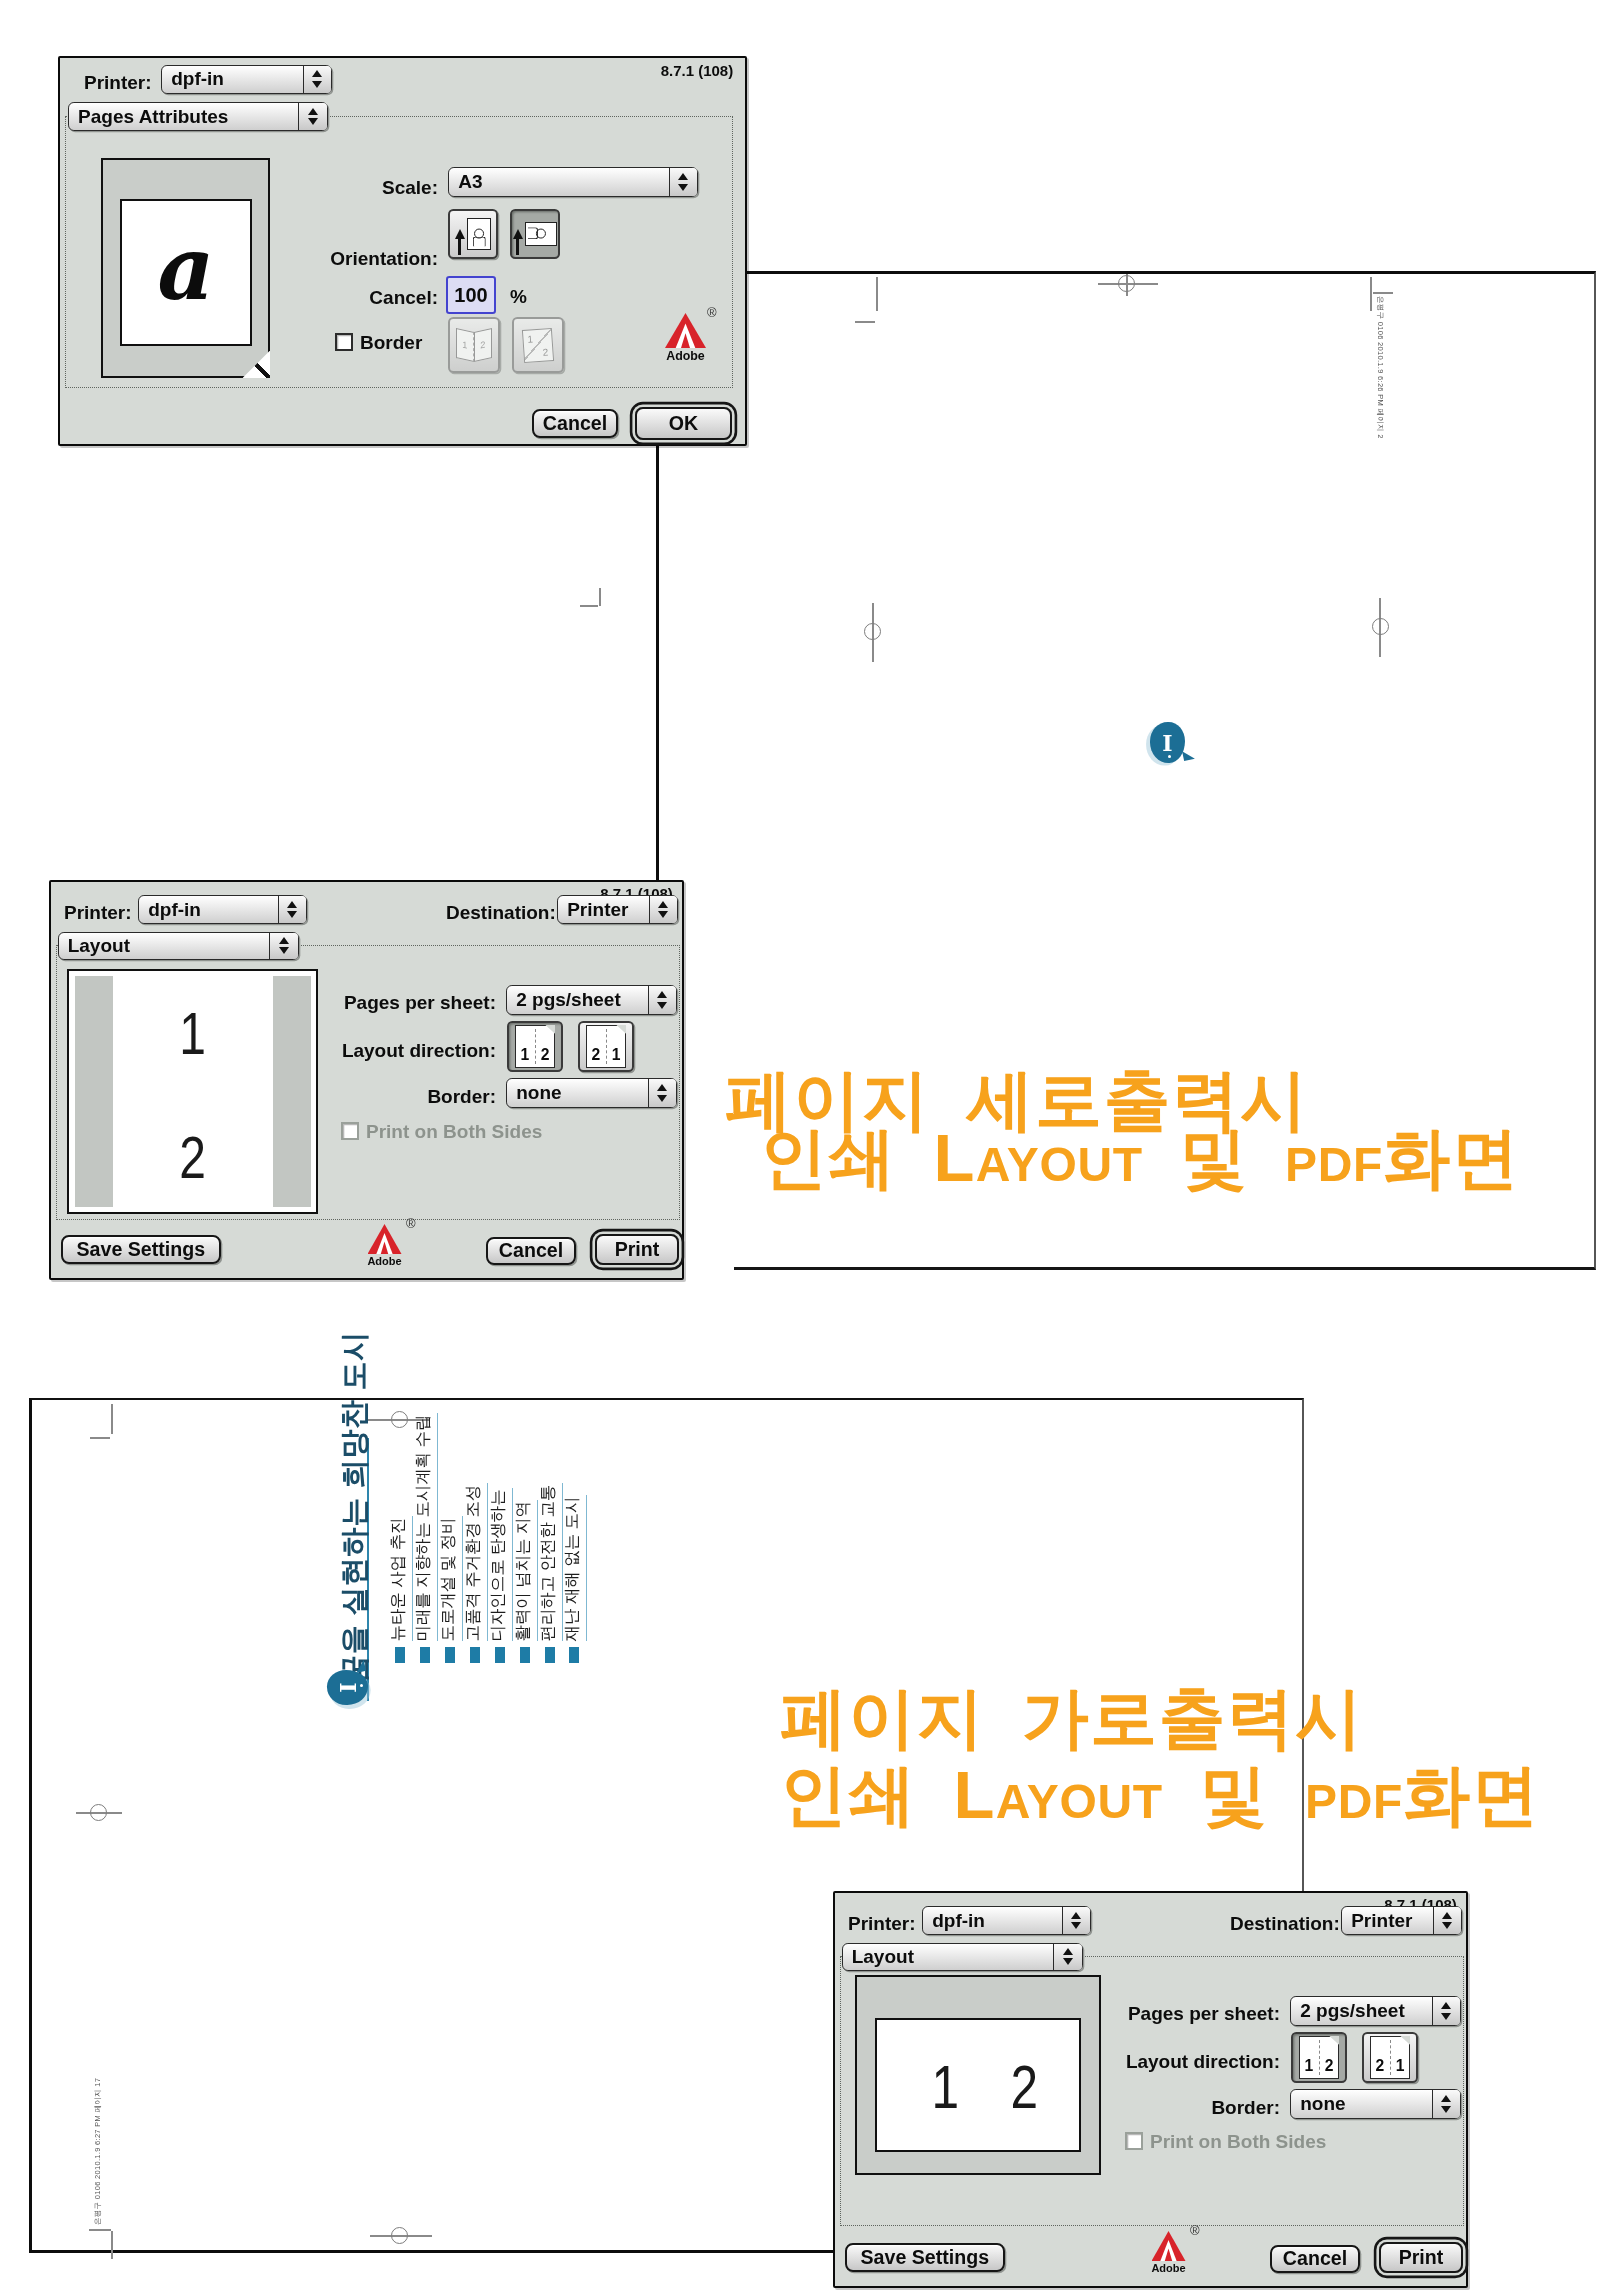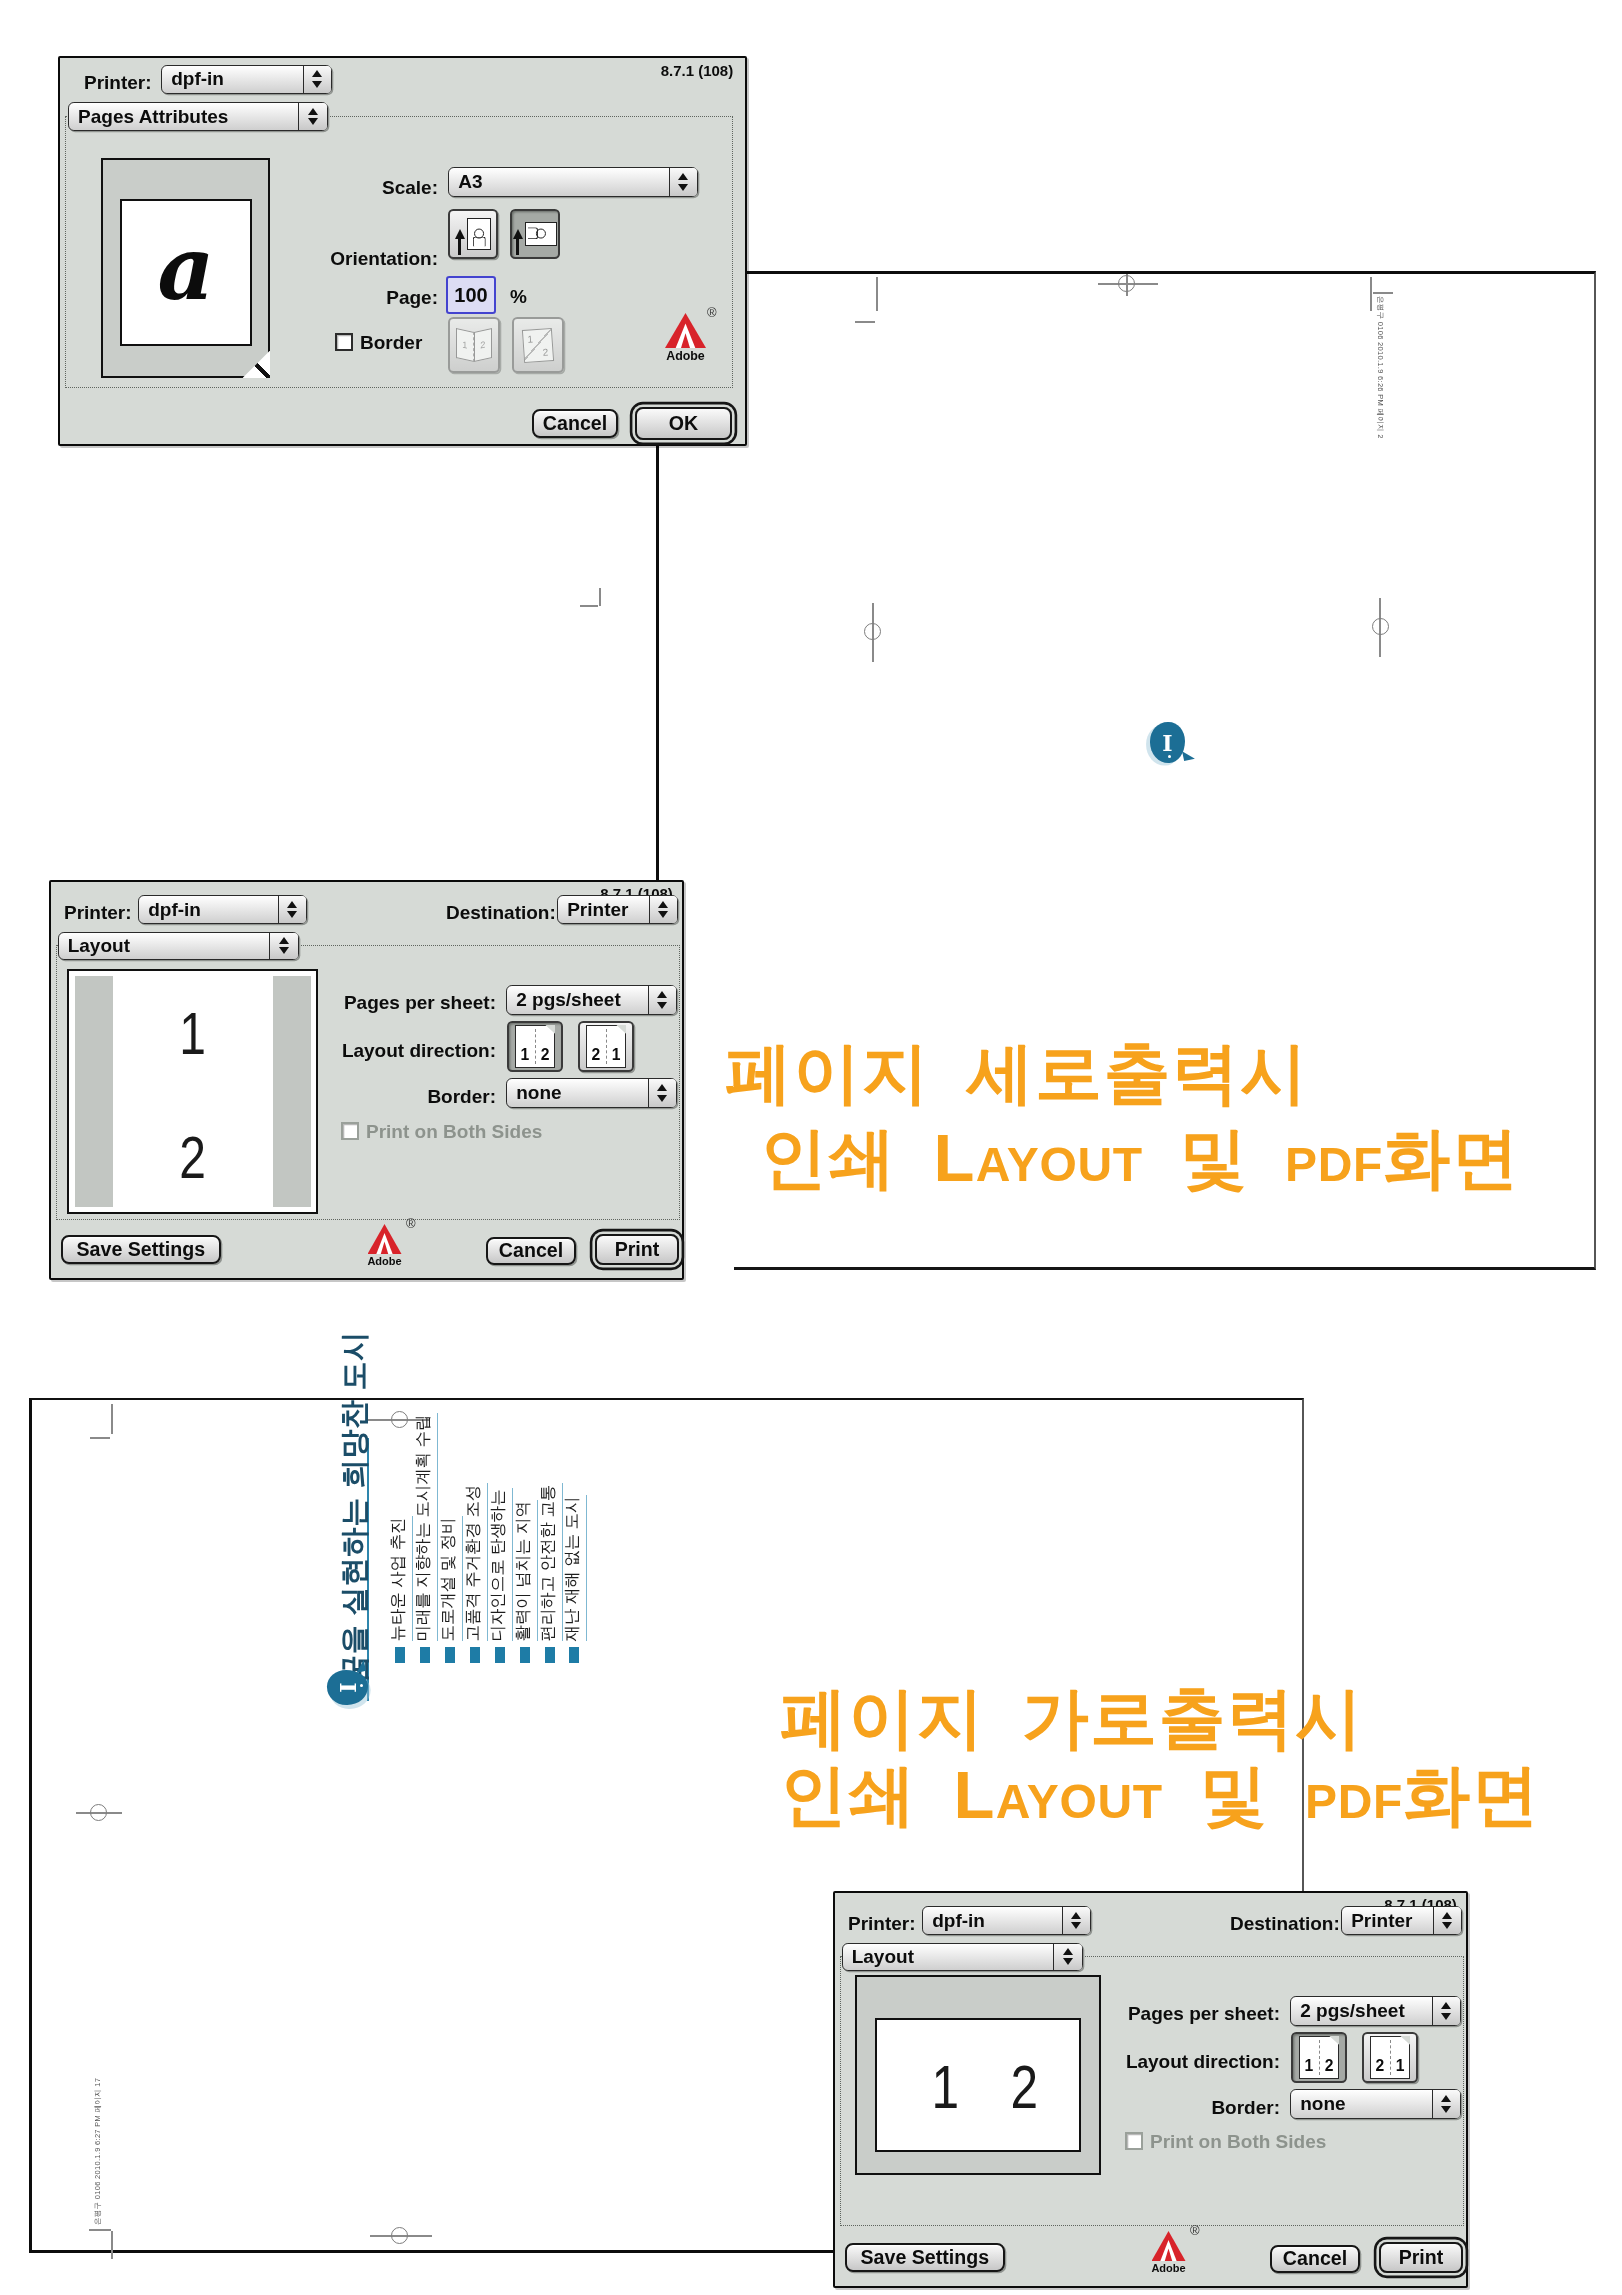--- a/index.html
+++ b/index.html
@@ -197,21 +197,21 @@
   </div>
   <div class="mk" style="left:76px; top:1812px; width:46px; height:2px;"></div>
   <div class="ring" style="left:90px; top:1804px;"></div>
   <div class="rotccw slug" style="left:93px; top:2225px;">은평구 0106  2010.1.9 6:27 PM  페이지 17</div>
   <div class="mk" style="left:89px; top:2229px; width:22px; height:2px;"></div>
   <div class="mk" style="left:111px; top:2231px; width:2px; height:27.5px;"></div>
   <div class="mk" style="left:370px; top:2235px; width:62px; height:2px;"></div>
   <div class="ring" style="left:391px; top:2227px;"></div>
 
 
-  <div class="orange h2" style="left:725px; top:1038px;">페이지 세로출력시</div>
+  <div class="orange h2" style="left:725px; top:1065px;">페이지 세로출력시</div>
   <div class="orange h2" style="left:760px; top:1123px;">
     <span>인쇄</span>
     <span>L</span><span class="sc">AYOUT</span>
     <span>및</span>
     <span class="sc">PDF</span><span>화면</span>
   </div>
 
   <div class="orange h2" style="left:780px; top:1683px;">페이지 가로출력시</div>
   <div class="orange h2" style="left:780px; top:1760px;">
     <span>인쇄</span>
@@ -264,21 +264,21 @@
           <span class="person"></span>
         </span>
     </div>
     <div class="icbtn sel" style="left:450px; top:151px; width:50px; height:50px;">
       <span class="o-arrow"></span>
       <span class="o-doc l">
           <span class="person side"></span>
         </span>
     </div>
 
-    <div class="lbl r" style="left:298px; top:229px; width:80px;">Page:</div>
+    <div class="lbl r" style="left:298px; top:229px; width:80px;">Cancel:</div>
     <div style="position:absolute; left:386px; top:218px; width:50px; height:38px; border:2.6px solid #4343cf; border-radius:3.3px; background:#dcdcf4; display:flex; align-items:center; justify-content:center; font-size:20px; font-weight:700; box-sizing:border-box;">
       <span>100</span>
     </div>
     <div class="lbl" style="left:450px; top:228px;">%</div>
 
     <div class="cb" style="left:275px; top:275px;"></div>
     <div class="lbl" style="left:300px; top:274px;">Border</div>
 
     <div class="icbtn dim" style="left:388px; top:259px; width:52px; height:56px;">
       <span class="bk-book">

